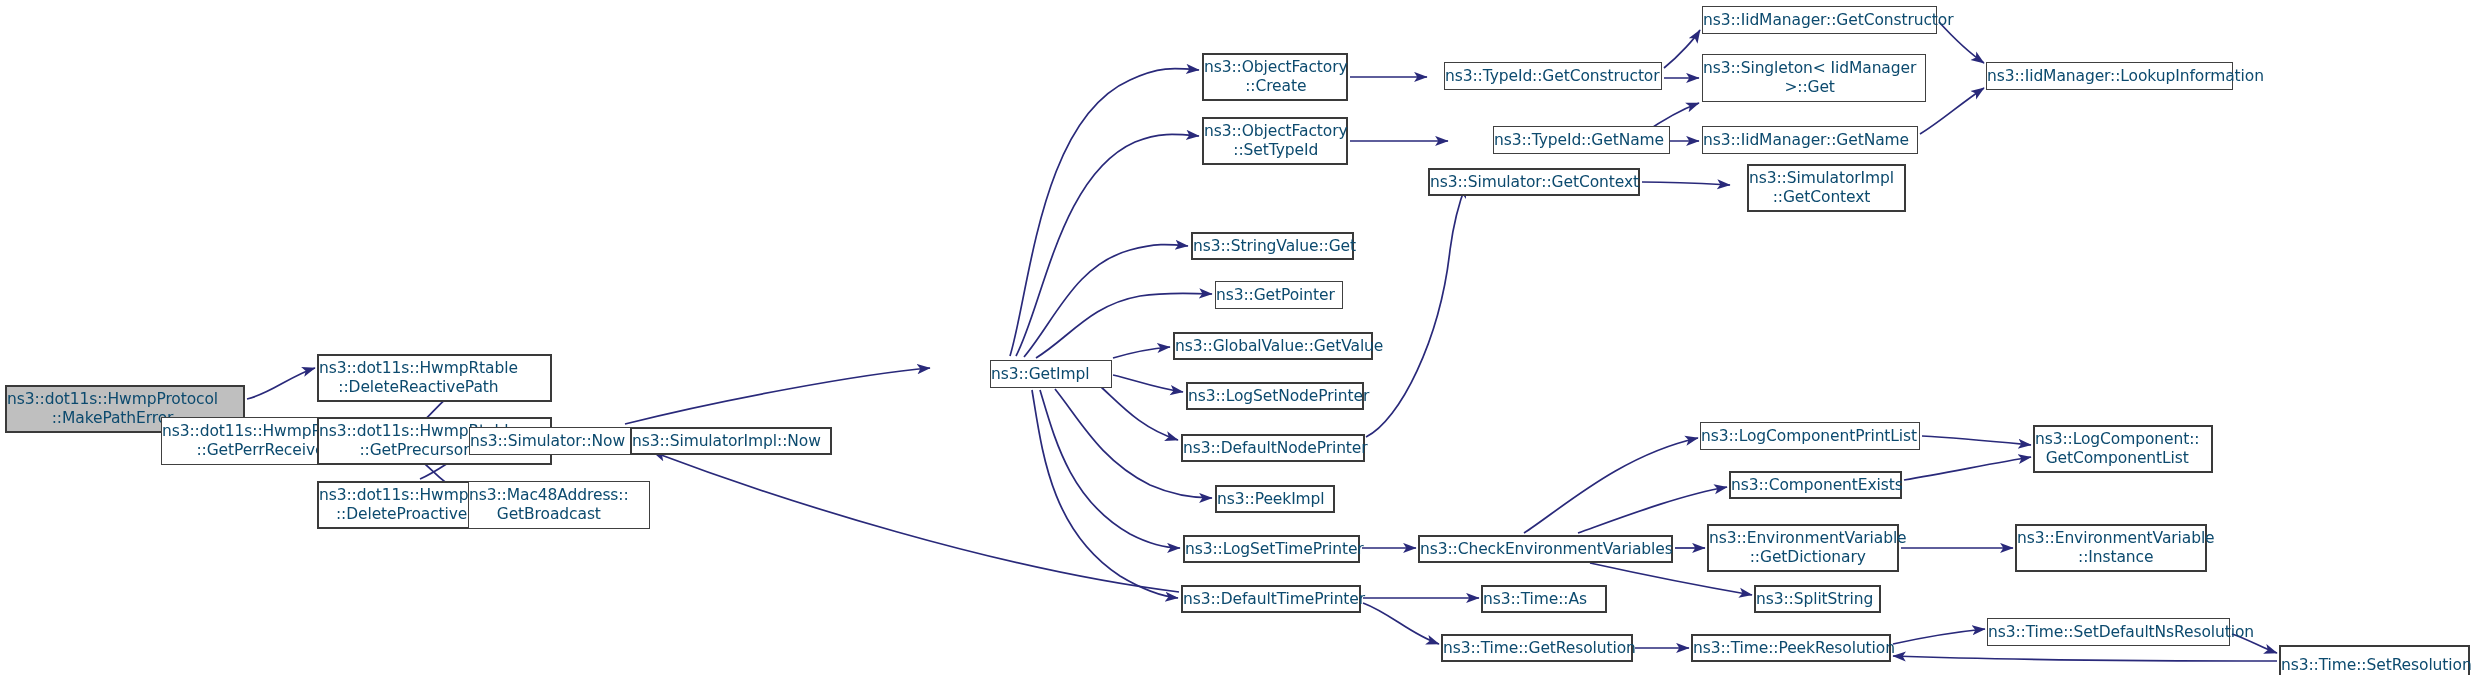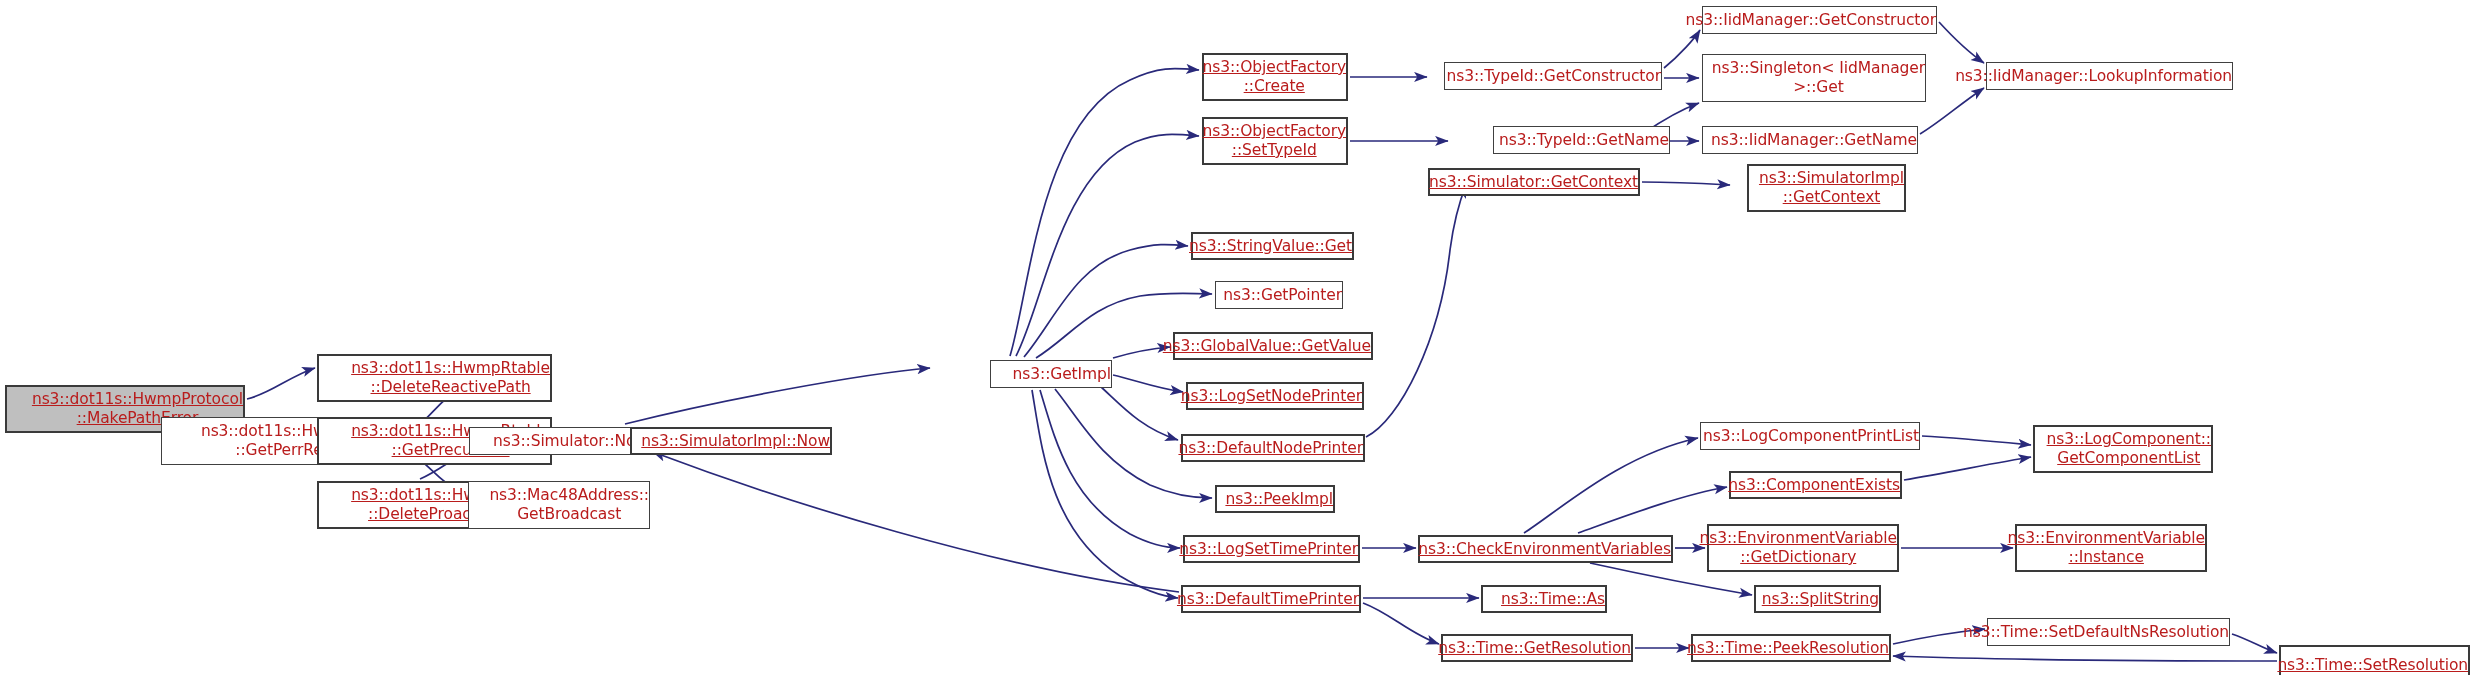--- a/index.html
+++ b/index.html
@@ -21,39 +21,38 @@
     top: 0;
     width: 2477px;
     height: 675px;
     pointer-events: none;
   }
   .node {
     position: absolute;
     box-sizing: border-box;
     display: flex;
     align-items: center;
-    justify-content: flex-end;
+    justify-content: flex-start;
     text-align: center;
     background: #ffffff;
     border: 1px solid #404040;
-    color: #b91c1c;
+    color: #0c4a6e;
     font-size: 15.5px;
     line-height: 19px;
     letter-spacing: -0.1px;
     white-space: pre;
     z-index: 2;
   }
   .node.root {
     background: #bfbfbf;
     border: 1px solid #484848;
   }
   .node.thick {
     border-width: 2px;
     border-color: #3a3a3a;
-    text-decoration: underline;
   }
 </style>
 </head>
 <body>
 
 <div id="canvas">
 
   <svg id="edge-layer" viewBox="0 0 2477 675" width="2477" height="675" xmlns="http://www.w3.org/2000/svg">
     <defs>
       <marker id="arrow" markerWidth="9" markerHeight="9" refX="7.6" refY="3.2" orient="auto" markerUnits="strokeWidth">

